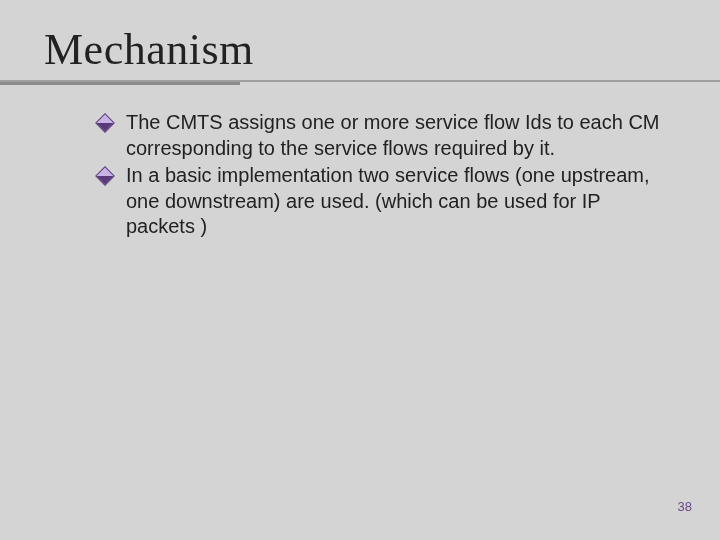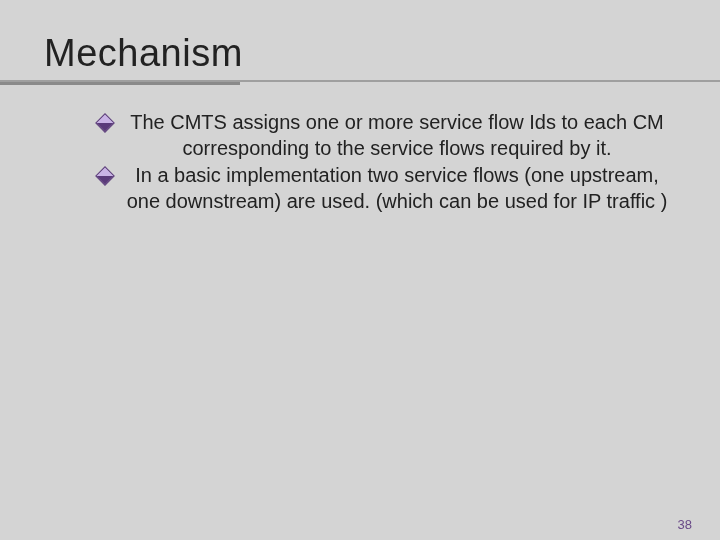--- a/index.html
+++ b/index.html
@@ -13,23 +13,23 @@
   }
   .slide {
     position: relative;
     width: 720px;
     height: 540px;
     box-sizing: border-box;
   }
   .title {
     position: absolute;
     left: 44px;
-    top: 32px;
-    font-family: Liberation Sans, sans-serif;
-    font-size: 38px;
+    top: 24px;
+    font-family: Liberation Serif, serif;
+    font-size: 44px;
     color: #222;
     letter-spacing: 0.5px;
   }
   .title-underline {
     position: absolute;
     left: 0;
     top: 80px;
     width: 720px;
     height: 2px;
     background: rgba(0,0,0,0.25);
@@ -47,21 +47,20 @@
   .content {
     position: absolute;
     left: 98px;
     top: 110px;
     right: 52px;
   }
   .bullet-list {
     list-style: none;
     padding: 0;
     margin: 0;
-    text-align: center;
   }
   .bullet-item {
     position: relative;
     padding-left: 28px;
     font-size: 20px;
     line-height: 1.28;
     color: #222;
     margin-bottom: 2px;
   }
   .bullet-item .diamond {
@@ -70,41 +69,41 @@
     top: 6px;
     width: 12px;
     height: 12px;
     transform: rotate(45deg);
     border: 1px solid #5a3a7a;
     background: linear-gradient(135deg, #c9b3e6 0%, #c9b3e6 48%, #5a3a7a 52%, #5a3a7a 100%);
   }
   .page-num {
     position: absolute;
     right: 28px;
-    bottom: 8px;
+    bottom: 26px;
     font-size: 13px;
     color: #6a4a88;
   }
 </style>
 </head>
 <body>
 
 <div class="slide">
 
   <div class="title">Mechanism</div>
   <div class="title-underline"></div>
 
   <div class="content">
     <ul class="bullet-list">
       <li class="bullet-item">
         <span class="diamond"></span>
         <span>The CMTS assigns one or more service flow Ids to each CM corresponding to the service flows required by it.</span>
       </li>
       <li class="bullet-item">
         <span class="diamond"></span>
-        <span>In a basic implementation two service flows (one upstream, one downstream) are used. (which can be used for IP traffic )</span>
+        <span>In a basic implementation two service flows (one upstream, one downstream) are used. (which can be used for IP packets )</span>
       </li>
     </ul>
   </div>
 
   <div class="page-num">38</div>
 
 </div>
 
 </body></html>

